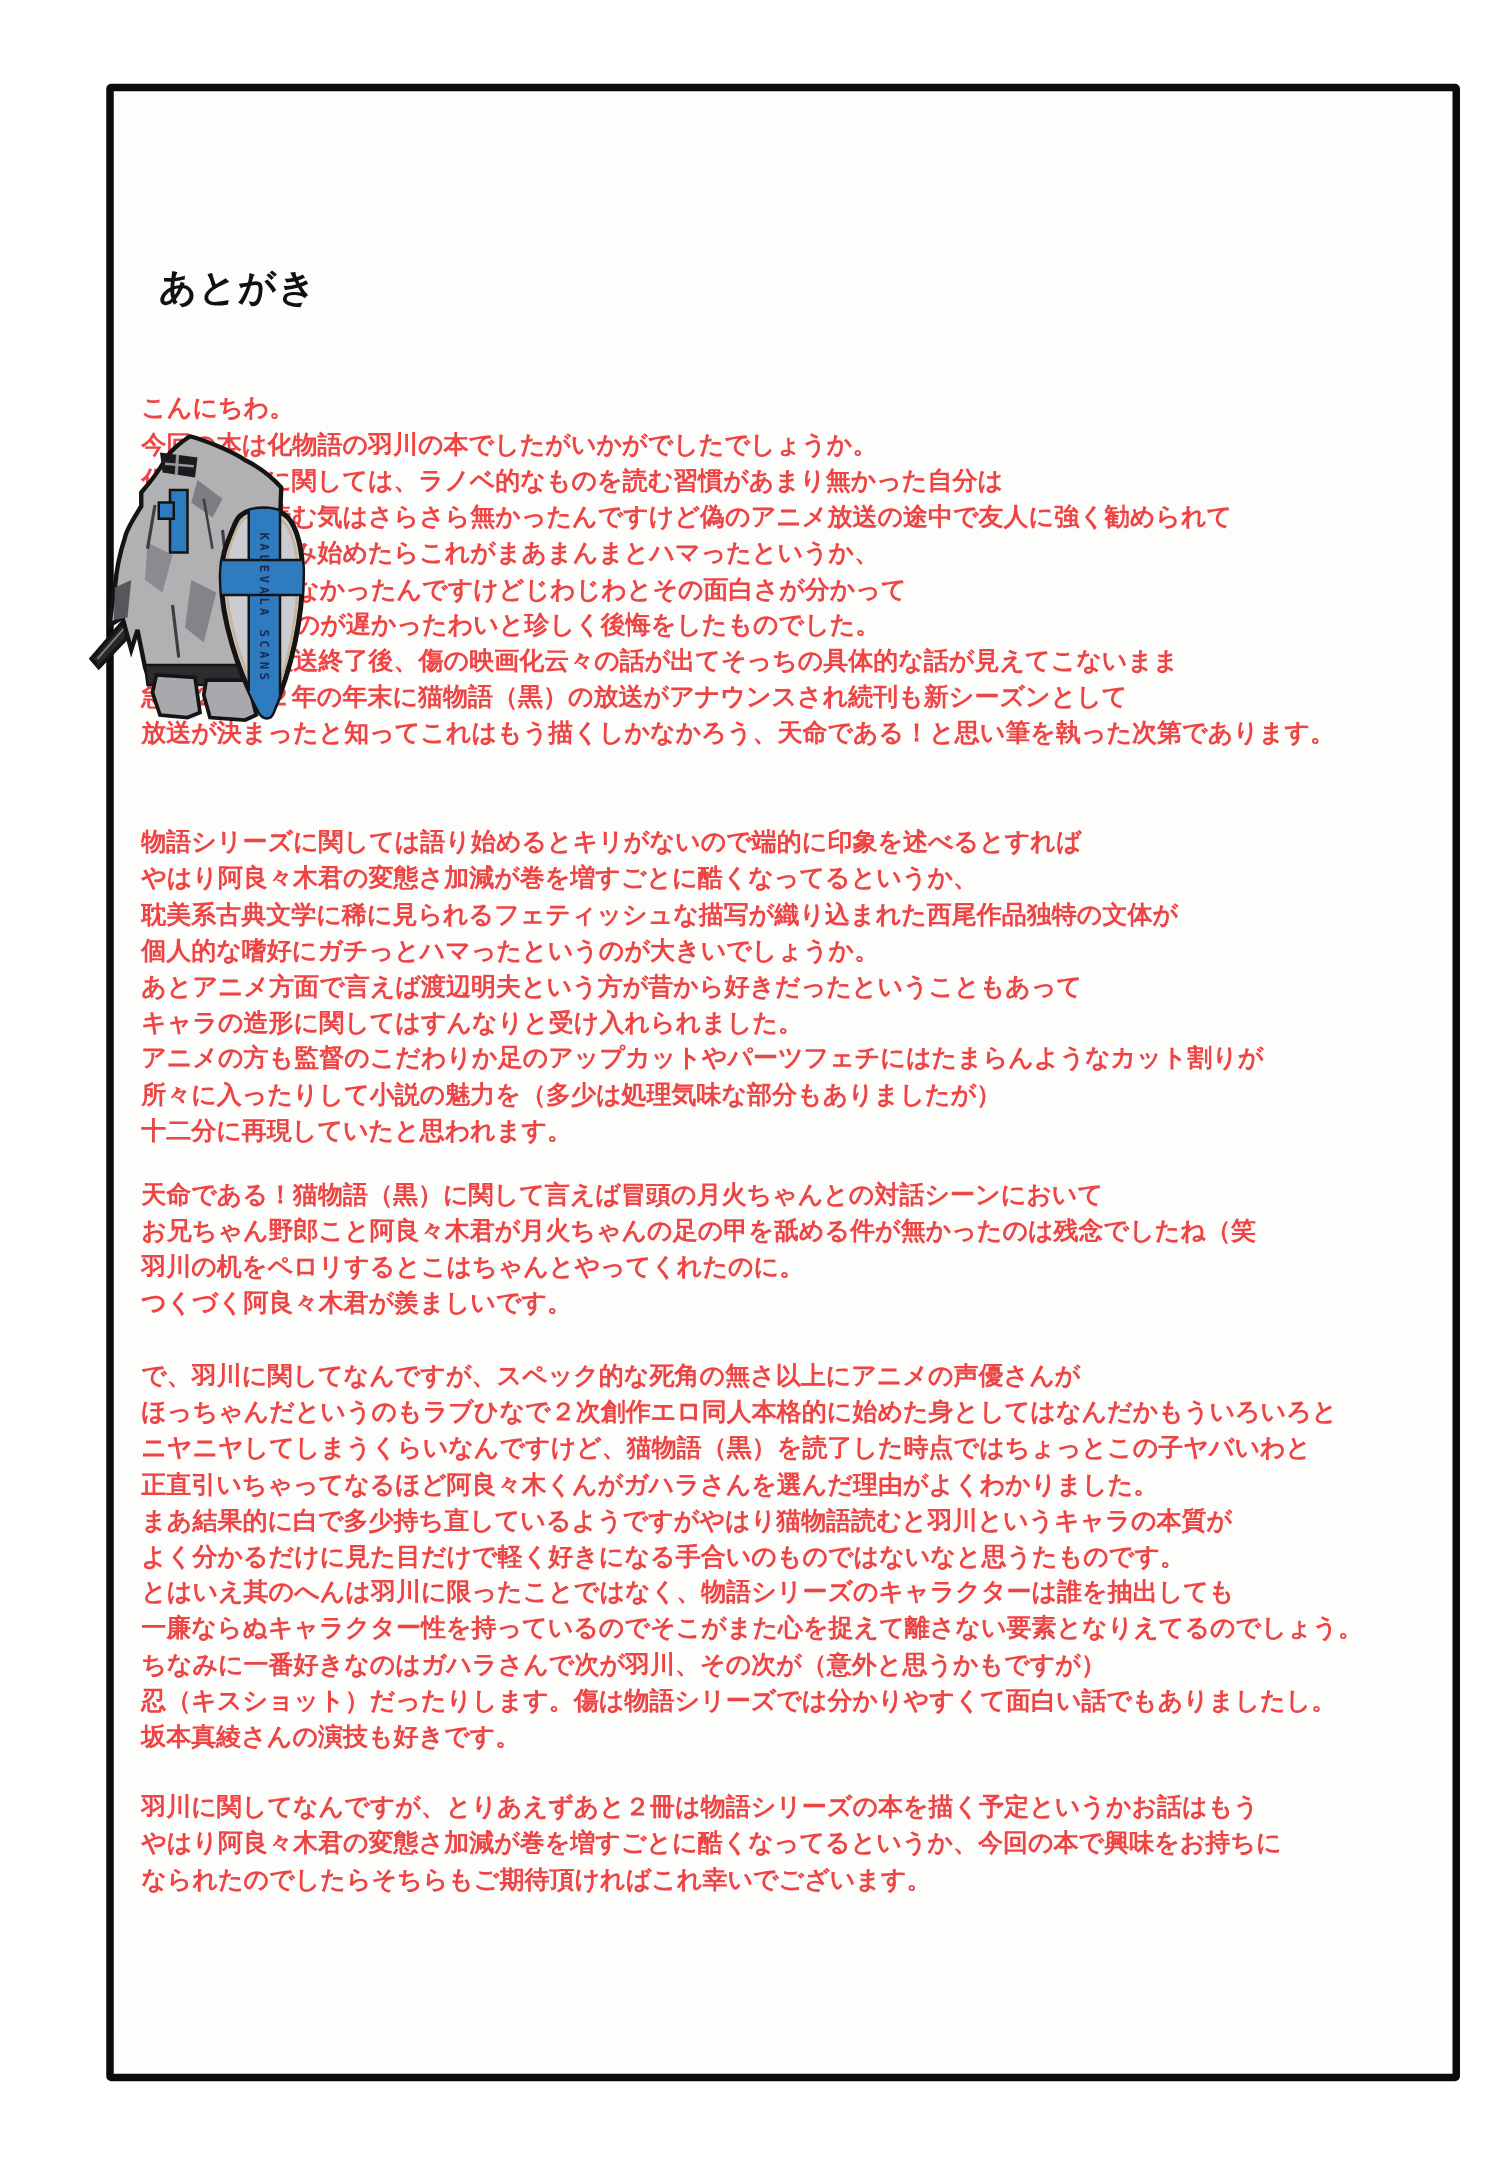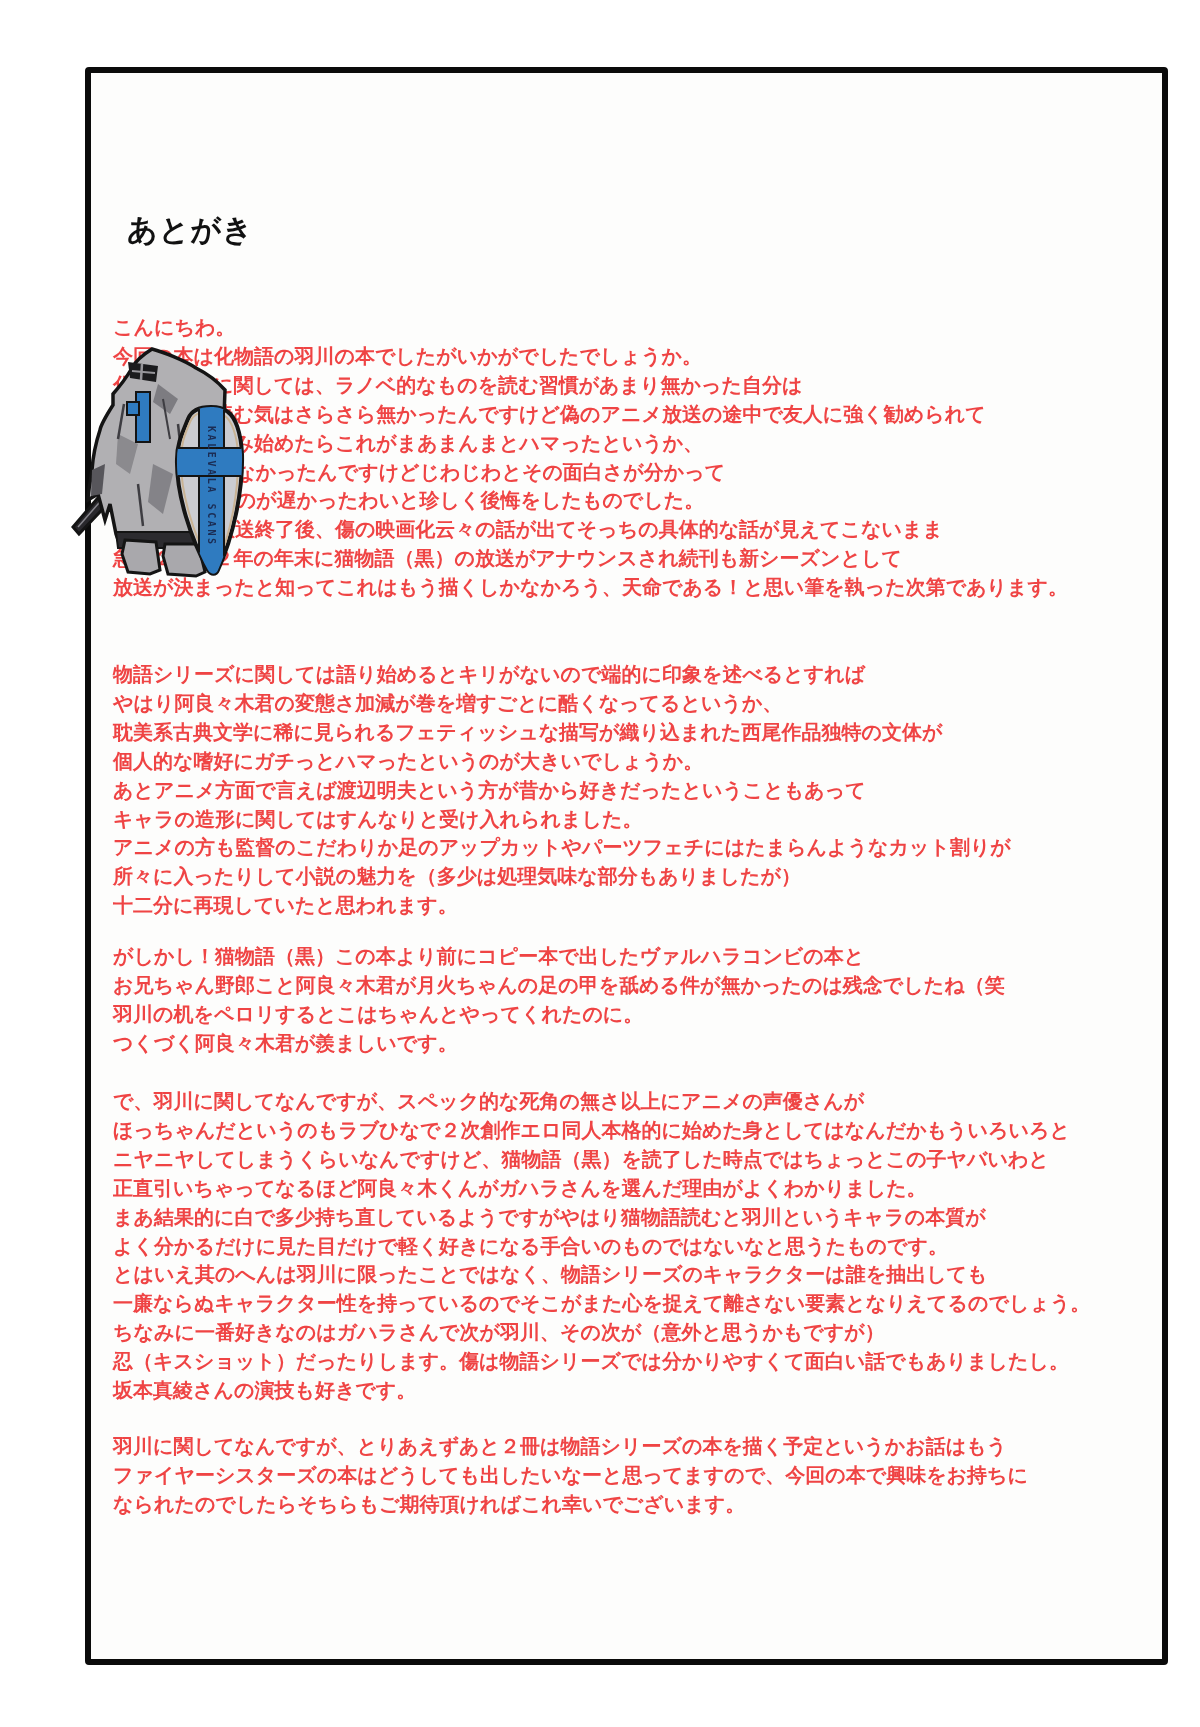--- a/index.html
+++ b/index.html
@@ -32,23 +32,23 @@
 </style>
 </head>
 <body>
 
 <div class="frame"></div>
 
 <div class="title">あとがき</div>
 
 <div class="para p0"><div class="line">こんにちわ。</div><div class="line">今回の本は化物語の羽川の本でしたがいかがでしたでしょうか。</div><div class="line">化物語自体に関しては、ラノベ的なものを読む習慣があまり無かった自分は</div><div class="line">発売直後に読む気はさらさら無かったんですけど偽のアニメ放送の途中で友人に強く勧められて</div><div class="line">原作小説を読み始めたらこれがまあまんまとハマったというか、</div><div class="line">ハマった訳はなかったんですけどじわじわとその面白さが分かって</div><div class="line">それでハマるのが遅かったわいと珍しく後悔をしたものでした。</div><div class="line">アニメ版の放送終了後、傷の映画化云々の話が出てそっちの具体的な話が見えてこないまま</div><div class="line">急に２０１２年の年末に猫物語（黒）の放送がアナウンスされ続刊も新シーズンとして</div><div class="line">放送が決まったと知ってこれはもう描くしかなかろう、天命である！と思い筆を執った次第であります。</div></div>
 <div class="para p1"><div class="line">物語シリーズに関しては語り始めるとキリがないので端的に印象を述べるとすれば</div><div class="line">やはり阿良々木君の変態さ加減が巻を増すごとに酷くなってるというか、</div><div class="line">耽美系古典文学に稀に見られるフェティッシュな描写が織り込まれた西尾作品独特の文体が</div><div class="line">個人的な嗜好にガチっとハマったというのが大きいでしょうか。</div><div class="line">あとアニメ方面で言えば渡辺明夫という方が昔から好きだったということもあって</div><div class="line">キャラの造形に関してはすんなりと受け入れられました。</div><div class="line">アニメの方も監督のこだわりか足のアップカットやパーツフェチにはたまらんようなカット割りが</div><div class="line">所々に入ったりして小説の魅力を（多少は処理気味な部分もありましたが）</div><div class="line">十二分に再現していたと思われます。</div></div>
-<div class="para p2"><div class="line">がしかし！猫物語（黒）この本より前にコピー本で出したヴァルハラコンビの本と</div><div class="line">お兄ちゃん野郎こと阿良々木君が月火ちゃんの足の甲を舐める件が無かったのは残念でしたね（笑</div><div class="line">羽川の机をペロリするとこはちゃんとやってくれたのに。</div><div class="line">つくづく阿良々木君が羨ましいです。</div></div>
+<div class="para p2"><div class="line">天命である！猫物語（黒）に関して言えば冒頭の月火ちゃんとの対話シーンにおいて</div><div class="line">お兄ちゃん野郎こと阿良々木君が月火ちゃんの足の甲を舐める件が無かったのは残念でしたね（笑</div><div class="line">羽川の机をペロリするとこはちゃんとやってくれたのに。</div><div class="line">つくづく阿良々木君が羨ましいです。</div></div>
 <div class="para p3"><div class="line">で、羽川に関してなんですが、スペック的な死角の無さ以上にアニメの声優さんが</div><div class="line">ほっちゃんだというのもラブひなで２次創作エロ同人本格的に始めた身としてはなんだかもういろいろと</div><div class="line">ニヤニヤしてしまうくらいなんですけど、猫物語（黒）を読了した時点ではちょっとこの子ヤバいわと</div><div class="line">正直引いちゃってなるほど阿良々木くんがガハラさんを選んだ理由がよくわかりました。</div><div class="line">まあ結果的に白で多少持ち直しているようですがやはり猫物語読むと羽川というキャラの本質が</div><div class="line">よく分かるだけに見た目だけで軽く好きになる手合いのものではないなと思うたものです。</div><div class="line">とはいえ其のへんは羽川に限ったことではなく、物語シリーズのキャラクターは誰を抽出しても</div><div class="line">一廉ならぬキャラクター性を持っているのでそこがまた心を捉えて離さない要素となりえてるのでしょう。</div><div class="line">ちなみに一番好きなのはガハラさんで次が羽川、その次が（意外と思うかもですが）</div><div class="line">忍（キスショット）だったりします。傷は物語シリーズでは分かりやすくて面白い話でもありましたし。</div><div class="line">坂本真綾さんの演技も好きです。</div></div>
-<div class="para p4"><div class="line">羽川に関してなんですが、とりあえずあと２冊は物語シリーズの本を描く予定というかお話はもう</div><div class="line">ファイヤーシスターズの本はどうしても出したいなーと思ってますので、今回の本で興味をお持ちに</div><div class="line">なられたのでしたらそちらもご期待頂ければこれ幸いでございます。</div></div>
+<div class="para p4"><div class="line">羽川に関してなんですが、とりあえずあと２冊は物語シリーズの本を描く予定というかお話はもう</div><div class="line">やはり阿良々木君の変態さ加減が巻を増すごとに酷くなってるというか、今回の本で興味をお持ちに</div><div class="line">なられたのでしたらそちらもご期待頂ければこれ幸いでございます。</div></div>
 
 <svg class="logo" viewBox="0 0 195 238" xmlns="http://www.w3.org/2000/svg">
   <defs>
     <clipPath id="shieldClip">
       <path d="M153,63 C141,63 133,67 130,75 C124,90 119,100 119,115 C118,150 133,195 150,226 C153,231 158,231 160,226 C175,193 185,148 184,110 C183,88 177,73 170,68 C165,64 159,63 153,63 Z"></path>
     </clipPath>
   </defs>
 
   <g>
     <polygon points="15,183 86,100 97,110 21,190" fill="#29282c" stroke="#141414" stroke-width="3"></polygon>

